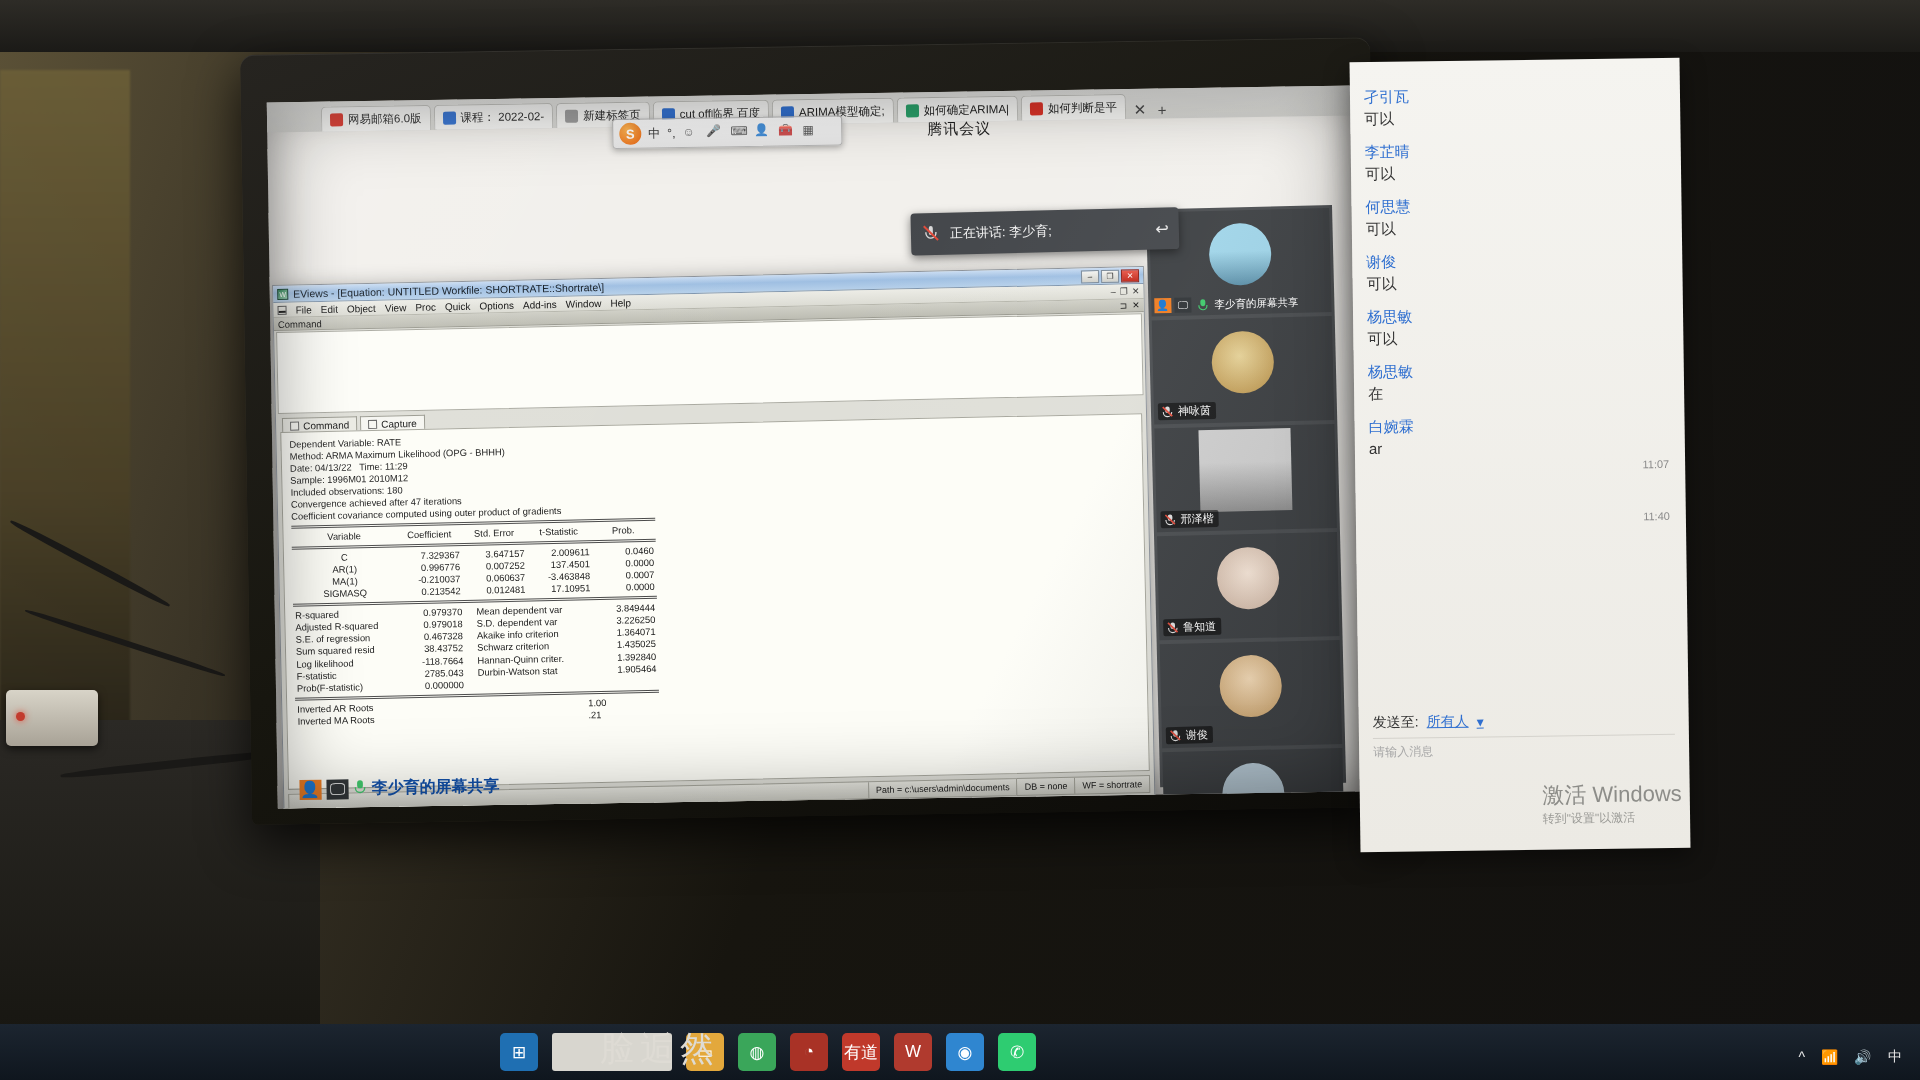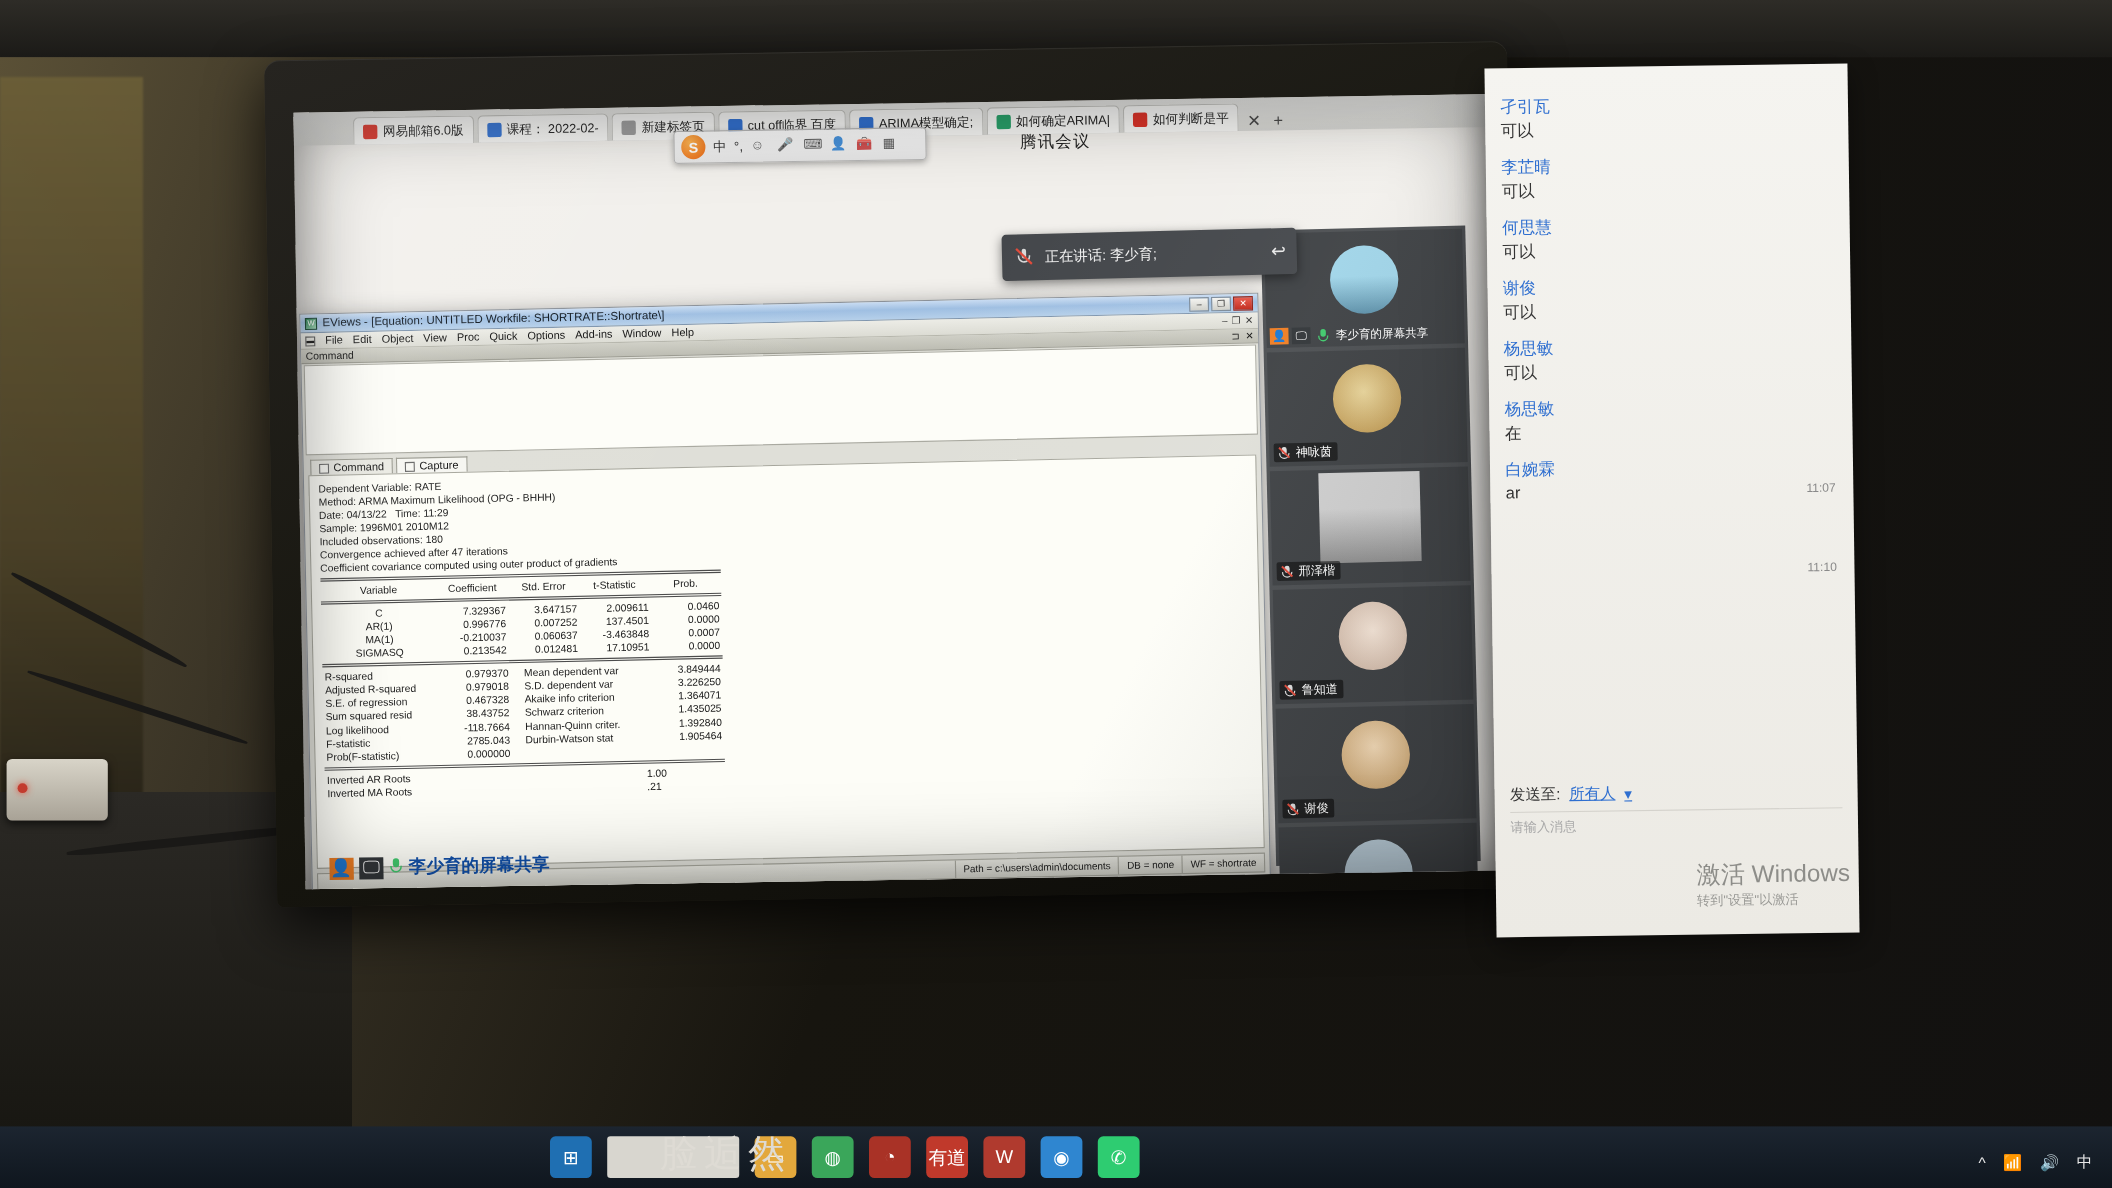--- a/index.html
+++ b/index.html
@@ -204,25 +204,25 @@
     <div class="msg">可以</div>
 
     <div class="who">何思慧</div>
     <div class="msg">可以</div>
 
     <div class="who">谢俊</div>
     <div class="msg">可以</div>
 
     <div class="who">杨思敏</div>
     <div class="msg">可以</div>
-    <div class="ts" style="top:380px;">11:07</div>
+    <div class="ts" style="top:400px;">11:07</div>
 
     <div class="who">杨思敏</div>
     <div class="msg">在</div>
-    <div class="ts" style="top:452px;">11:10</div>
+    <div class="ts" style="top:452px;">11:40</div>
 
     <div class="who">白婉霖</div>
     <div class="msg">ar</div>
 
     <div class="send-row">
       <span>发送至:</span>
       <span class="all">所有人</span>
       <span class="all">▾</span>
     </div>
     <div class="chat-input">请输入消息</div>

